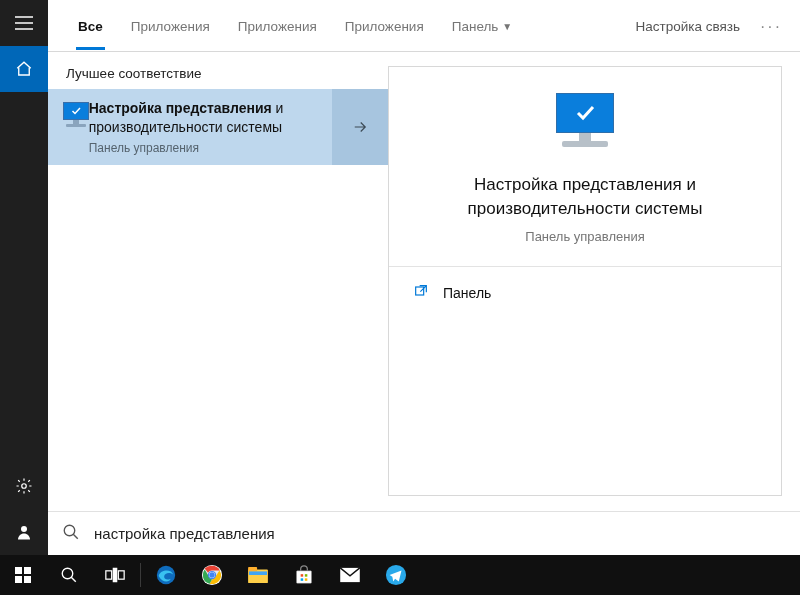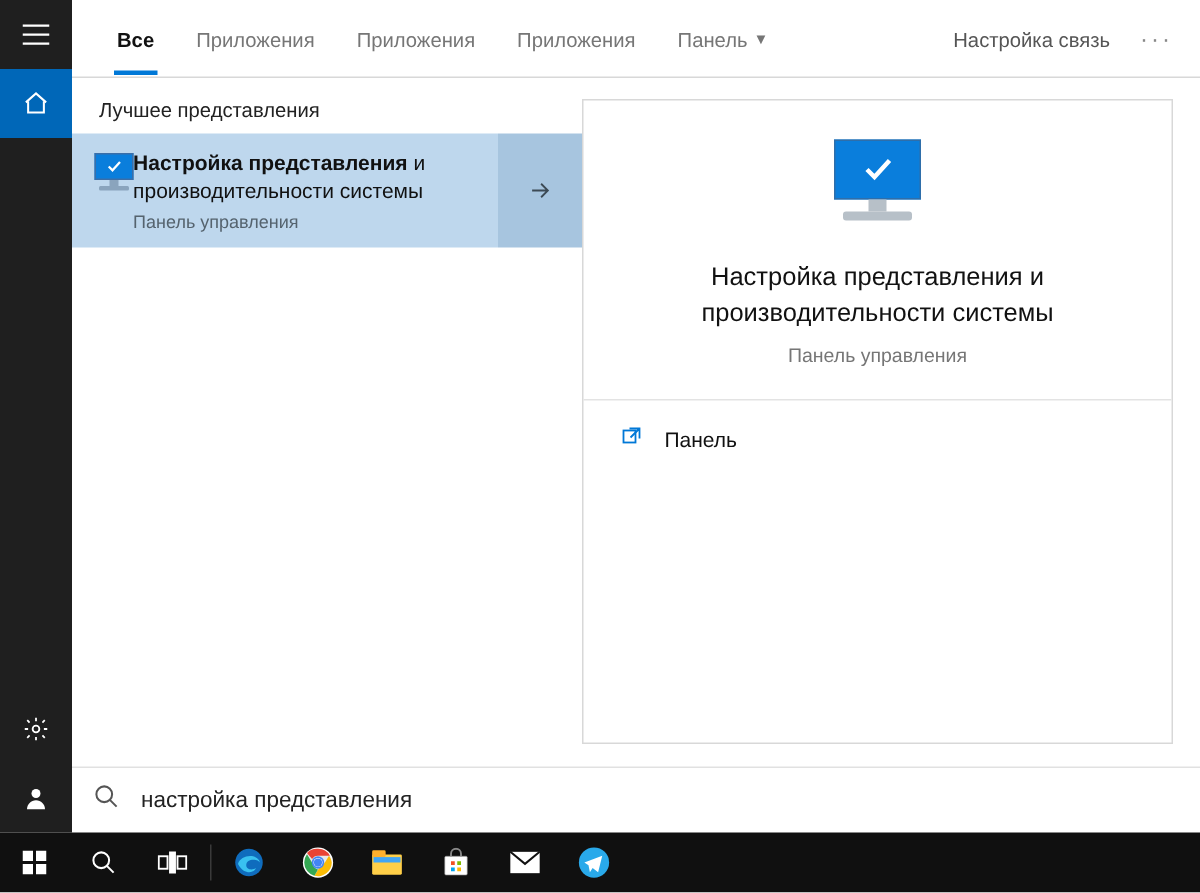--- a/index.html
+++ b/index.html
@@ -121,21 +121,21 @@
           <span>Панель</span>
           <span class="caret">▼</span>
         </div>
         <div class="flex"></div>
         <div class="feedback">Настройка связь</div>
         <div class="dots">···</div>
       </div>
 
       <div class="split">
         <div class="left-pane">
-          <div class="section-header">Лучшее представления</div>
+          <div class="section-header">Лучшее соответствие</div>
           <div class="result-row">
             <div class="result-item">
               <div class="thumb">
                 <div class="screen">
                     <svg viewBox="0 0 24 24" fill="none" stroke="#fff" stroke-width="3">
                       <path d="M5 12l5 5L20 6"></path>
                     </svg>
                   </div>
                 <div class="stand"></div>
                   <div class="base"></div>

